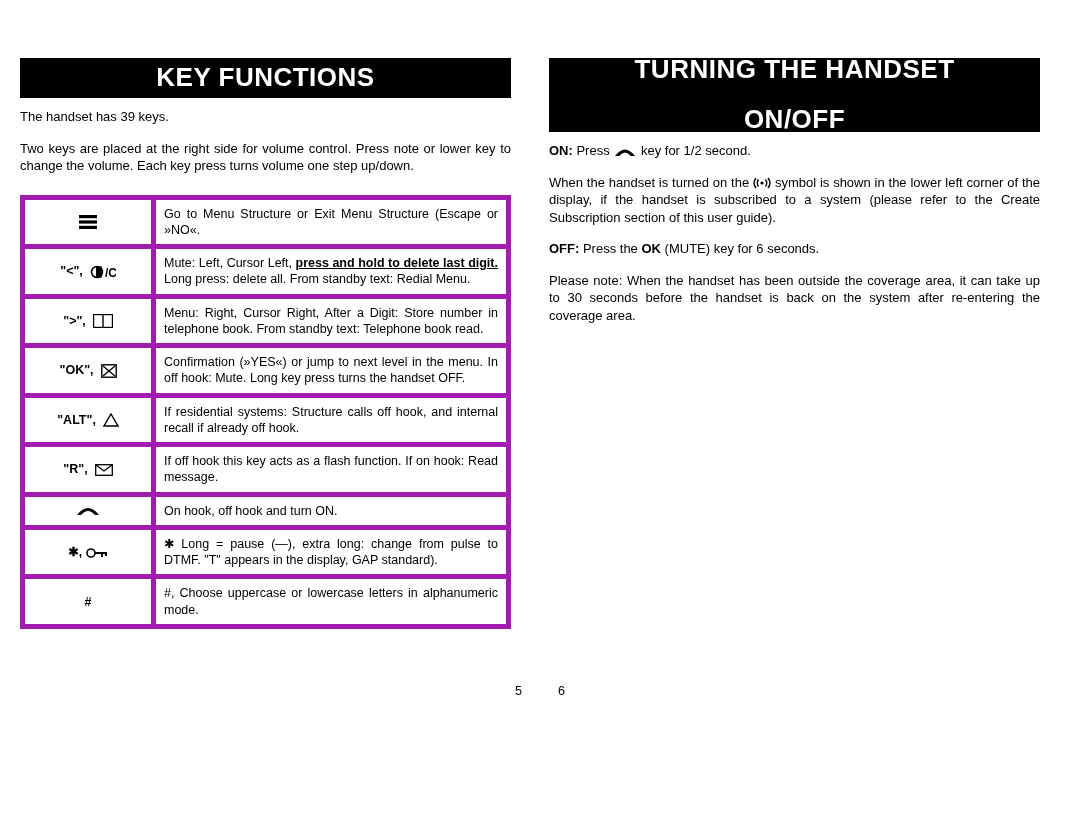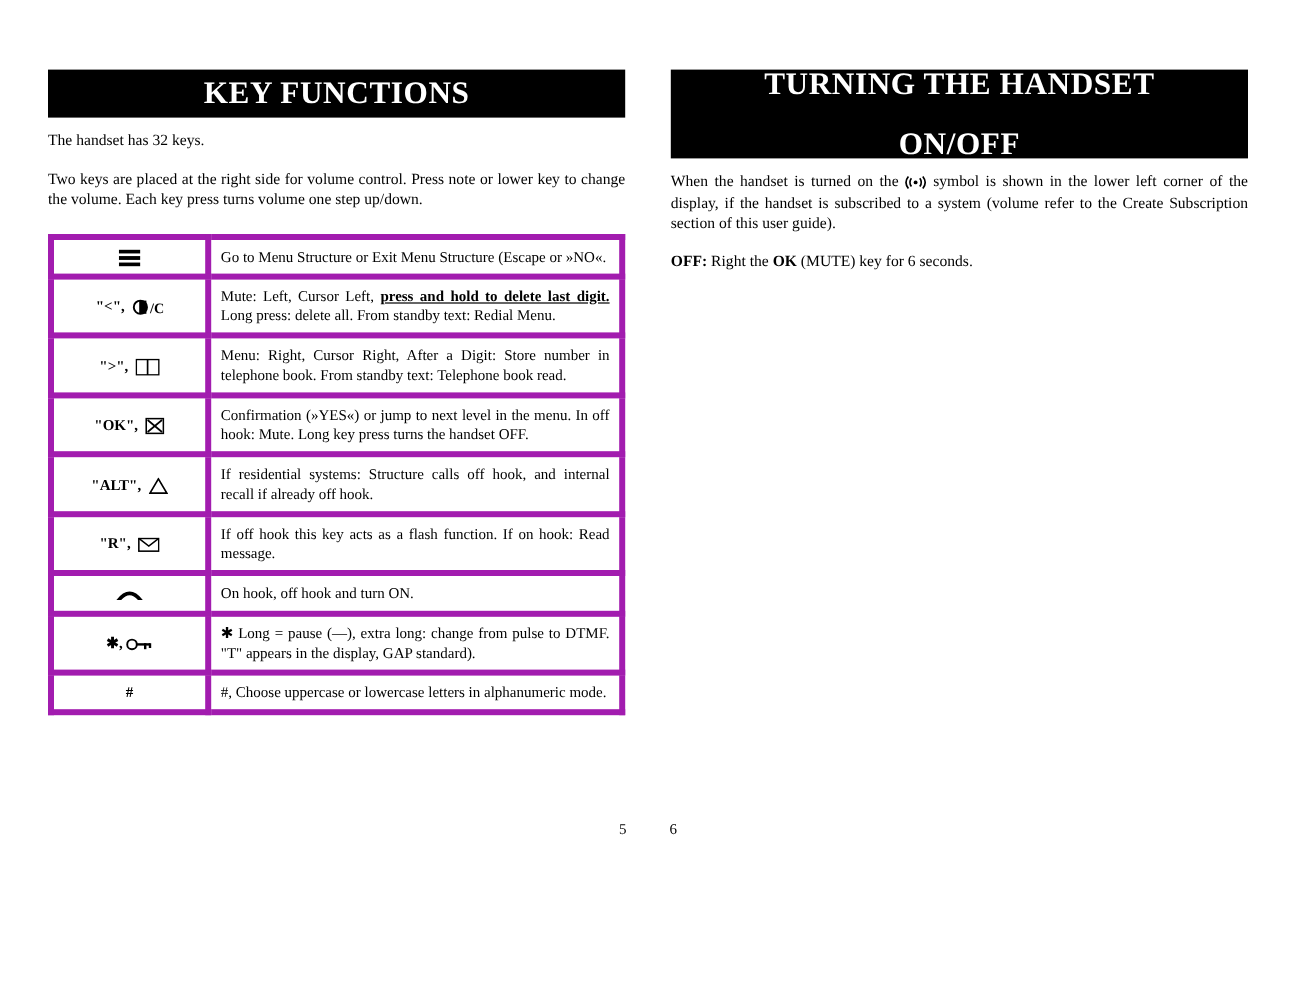--- a/index.html
+++ b/index.html
@@ -9,24 +9,23 @@
     font-family: "Segoe UI", "Myriad Pro", Arial, sans-serif;
     color: #000;
     font-size: 13px;
     line-height: 1.35;
   }
   .page {
     width: 1080px;
     height: 722px;
     display: flex;
     box-sizing: border-box;
-    padding: 58px 40px 30px 40px;
+    padding: 58px 40px 30px 20px;
     gap: 38px;
     position: relative;
-    font-family: Liberation Serif, serif;
   }
   .column {
     flex: 1;
     display: flex;
     flex-direction: column;
   }
   .banner {
     background: #000;
     color: #fff;
     font-weight: 700;
@@ -89,21 +88,21 @@
   .key-label { white-space: nowrap; }
 </style>
 </head>
 <body>
 
 <div class="page">
 
   <div class="column">
     <div class="banner single">KEY FUNCTIONS</div>
 
-    <div class="para">The handset has 32 keys.</div>
+    <div class="para">The handset has 39 keys.</div>
     <div class="para">Two keys are placed at the right side for volume control. Press note or lower key to change the volume. Each key press turns volume one step up/down.</div>
 
     <table class="keytable">
 
       <tbody>
           <tr>
         <td class="keycol">
           <svg class="icon" width="18" height="14" viewBox="0 0 18 14">
             <rect x="0" y="0" width="18" height="3.2" fill="#000"></rect>
             <rect x="0" y="5.4" width="18" height="3.2" fill="#000"></rect>
@@ -213,36 +212,44 @@
     </tbody>
       </table>
   </div>
 
   <div class="column">
     <div class="banner double">
       <span>TURNING THE HANDSET</span>
       <span>ON/OFF</span>
     </div>
 
+    <div class="para">
+      <span class="kbold">ON: </span><span>Press </span>
+      <svg class="icon" width="24" height="10" viewBox="0 0 24 10">
+        <path d="M2 9 Q12 -4 22 9 L18 9 Q12 2 6 9 Z" fill="#000"></path>
+      </svg>
+      <span> key for 1/2 second.</span>
+    </div>
 
     <div class="para">
       <span>When the handset is turned on the </span>
       <svg class="icon" width="18" height="14" viewBox="0 0 18 14">
         <path d="M3 2 Q-1 7 3 12" fill="none" stroke="#000" stroke-width="1.4"></path>
         <path d="M5.5 3.5 Q3 7 5.5 10.5" fill="none" stroke="#000" stroke-width="1.4"></path>
         <circle cx="9" cy="7" r="1.6" fill="#000"></circle>
         <path d="M12.5 3.5 Q15 7 12.5 10.5" fill="none" stroke="#000" stroke-width="1.4"></path>
         <path d="M15 2 Q19 7 15 12" fill="none" stroke="#000" stroke-width="1.4"></path>
       </svg>
-      <span> symbol is shown in the lower left corner of the display, if the handset is subscribed to a system (volume refer to the Create Subscription section of this user guide).</span>
+      <span> symbol is shown in the lower left corner of the display, if the handset is subscribed to a system (please refer to the Create Subscription section of this user guide).</span>
     </div>
 
     <div class="para">
-      <span class="kbold">OFF:</span><span> Right the </span><span class="kbold">OK</span><span> (MUTE) key for 6 seconds.</span>
-    </div>
-
+      <span class="kbold">OFF:</span><span> Press the </span><span class="kbold">OK</span><span> (MUTE) key for 6 seconds.</span>
+    </div>
+
+    <div class="para">Please note: When the handset has been outside the coverage area, it can take up to 30 seconds before the handset is back on the system after re-entering the coverage area.</div>
   </div>
 
   <div class="pagenums">
     <span>5</span>
     <span>6</span>
   </div>
 </div>
 
 </body></html>

